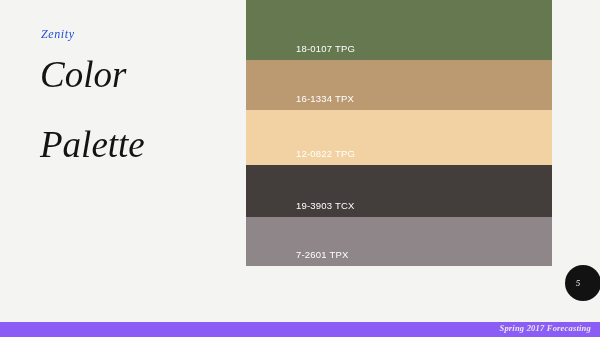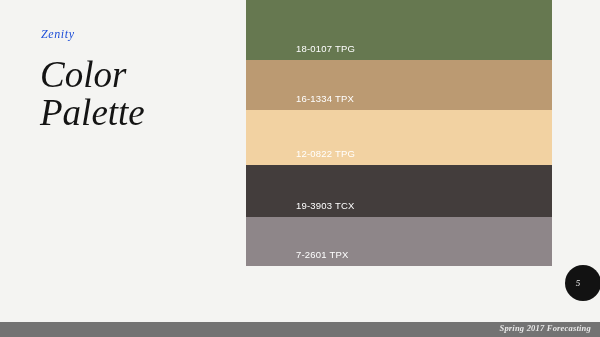--- a/index.html
+++ b/index.html
@@ -48,21 +48,21 @@
     position: absolute;
     left: 40px;
     top: 56px;
     font-family: "Liberation Serif", serif;
     font-style: italic;
     font-size: 37px;
     line-height: 38px;
     color: #141414;
     white-space: nowrap;
   }
-  .title .line2 { display: block; }
+  .title .line2 { display: block; margin-top: 32px; }
 
   
   .swatch-column {
     position: absolute;
     left: 246px;
     top: 0;
     width: 306px;
     height: 322px;
   }
 
@@ -169,17 +169,17 @@
         <span class="swatch-label" style="color: rgb(255, 255, 255);">7-2601 TPX</span>
       </div>
     </div>
 
   <div class="right-margin"></div>
 
   <div class="page-badge" style="background: rgb(18, 18, 18);">
     <span class="page-badge-num">5</span>
   </div>
 
-  <div class="footer-bar" style="background: #737373;">
+  <div class="footer-bar" style="background: #8b5cf6;">
     <span class="footer-text">Spring 2017 Forecasting</span>
   </div>
 
 </div>
 
 </body></html>

